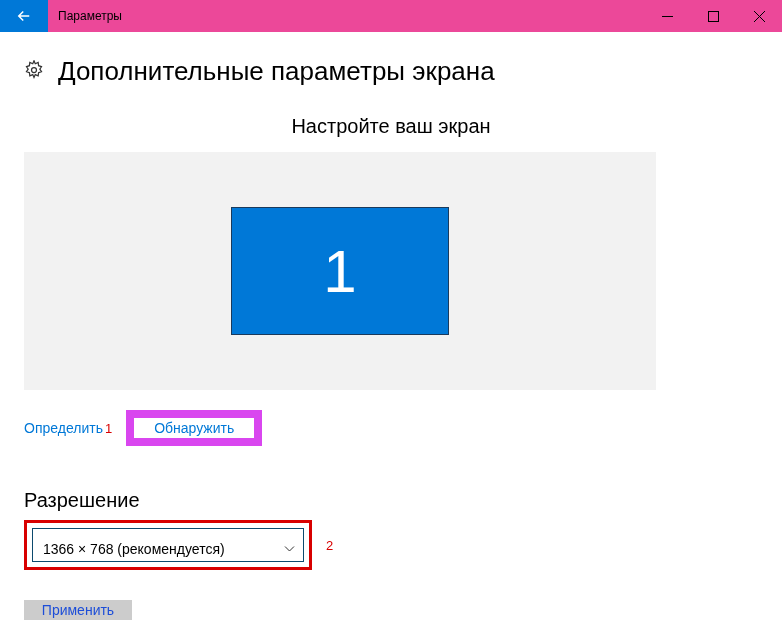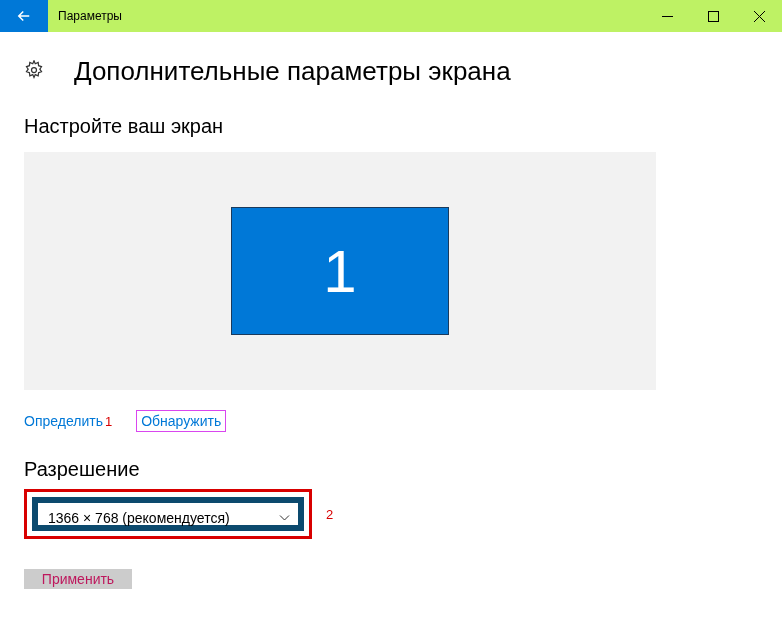--- a/index.html
+++ b/index.html
@@ -8,21 +8,21 @@
       font-size: 13px;
       background: #fff;
       width: 782px;
       height: 631px;
       overflow: hidden;
     }
     .titlebar {
       height: 32px;
       display: flex;
       align-items: center;
-      background: #bef264;
+      background: #ec4899;
     }
     .back-btn {
       width: 48px;
       height: 32px;
       background: #0078d7;
       display: flex;
       align-items: center;
       justify-content: center;
       color: #fff;
     }
@@ -44,34 +44,35 @@
       justify-content: center;
       color: #000;
     }
     .win-btn svg { width: 11px; height: 11px; }
     .content {
       padding: 24px 24px 0 24px;
     }
     .header-row {
       display: flex;
       align-items: center;
-      gap: 30px;
+      gap: 14px;
       margin-bottom: 28px;
     }
     .gear-icon svg { width: 20px; height: 20px; }
     .header-title {
       font-size: 26px;
       font-weight: 400;
       color: #000;
     }
     .section-title {
       font-size: 20px;
       font-weight: 400;
       color: #000;
       margin-bottom: 14px;
+      text-align: center;
     }
     .monitor-preview {
       width: 632px;
       height: 238px;
       background: #f2f2f2;
       display: flex;
       align-items: center;
       justify-content: center;
       margin-bottom: 20px;
     }
@@ -83,33 +84,33 @@
       display: flex;
       align-items: center;
       justify-content: center;
       color: #fff;
       font-size: 60px;
       font-weight: 200;
     }
     .link-row {
       display: flex;
       align-items: center;
-      gap: 24px;
-      margin-bottom: 26px;
+      gap: 14px;
+      margin-bottom: 43px;
     }
     .link {
       color: #0078d7;
       font-size: 14px;
       cursor: pointer;
       display: inline-flex;
       align-items: center;
     }
     .hl-red {
-      border: 1px solid #d946ef;
-      padding: 2px 4px;
+      border: 8px solid #d946ef;
+      padding: 2px 20px;
     }
     .anno-num {
       color: #d80000;
       font-size: 13px;
     }
     .link-identify { display: inline-flex; align-items: baseline; gap: 2px; }
     .field-label {
       font-size: 20px;
       color: #000;
       margin-bottom: 8px;
@@ -121,41 +122,41 @@
       margin-bottom: 30px;
     }
     .dropdown-highlight {
       border: 3px solid #d80000;
       padding: 5px;
       display: inline-block;
     }
     .dropdown {
       width: 272px;
       height: 34px;
-      border: 6px solid #0c4a6e;
+      border: 1px solid #0c4a6e;
       background: #fff;
       display: flex;
       align-items: center;
       justify-content: space-between;
       padding: 7px 8px 0 10px;
       font-size: 14px;
     }
     .chev { display: flex; }
     .chev svg { width: 11px; height: 11px; }
     .button-row {
       display: flex;
       gap: 10px;
     }
     .btn {
       min-width: 108px;
       height: 20px;
       background: #cccccc;
       border: none;
       font-size: 14px;
-      color: #be185d;
+      color: #1d4ed8;
       display: flex;
       align-items: center;
       justify-content: center;
     }
   </style>
 </head>
 <body>
 
 <div class="titlebar">
   <div class="back-btn">

